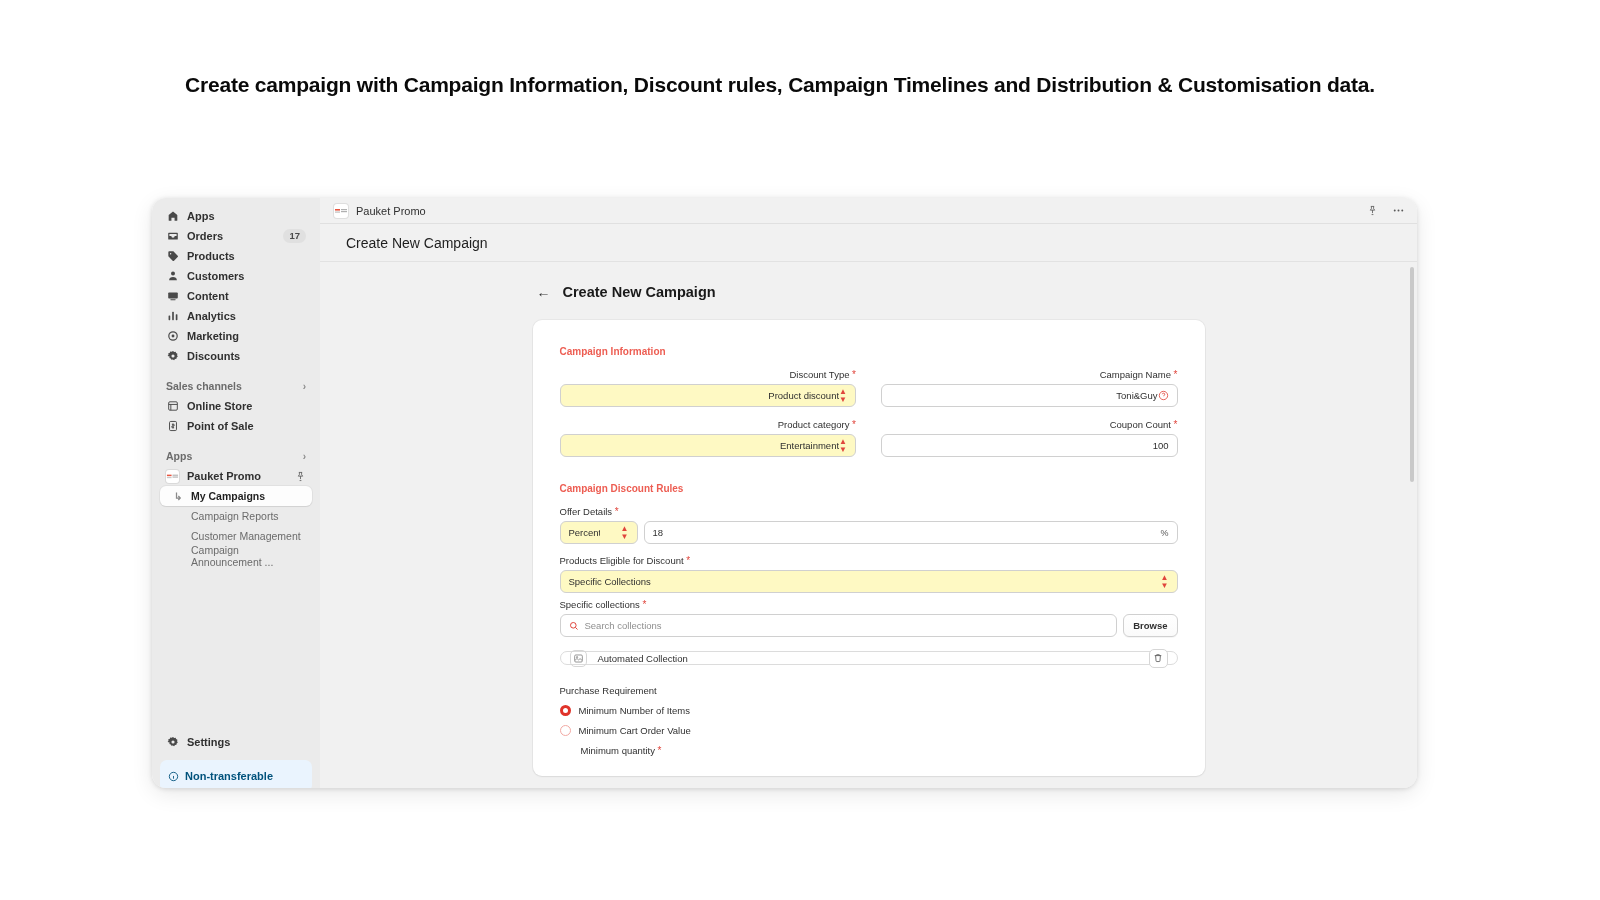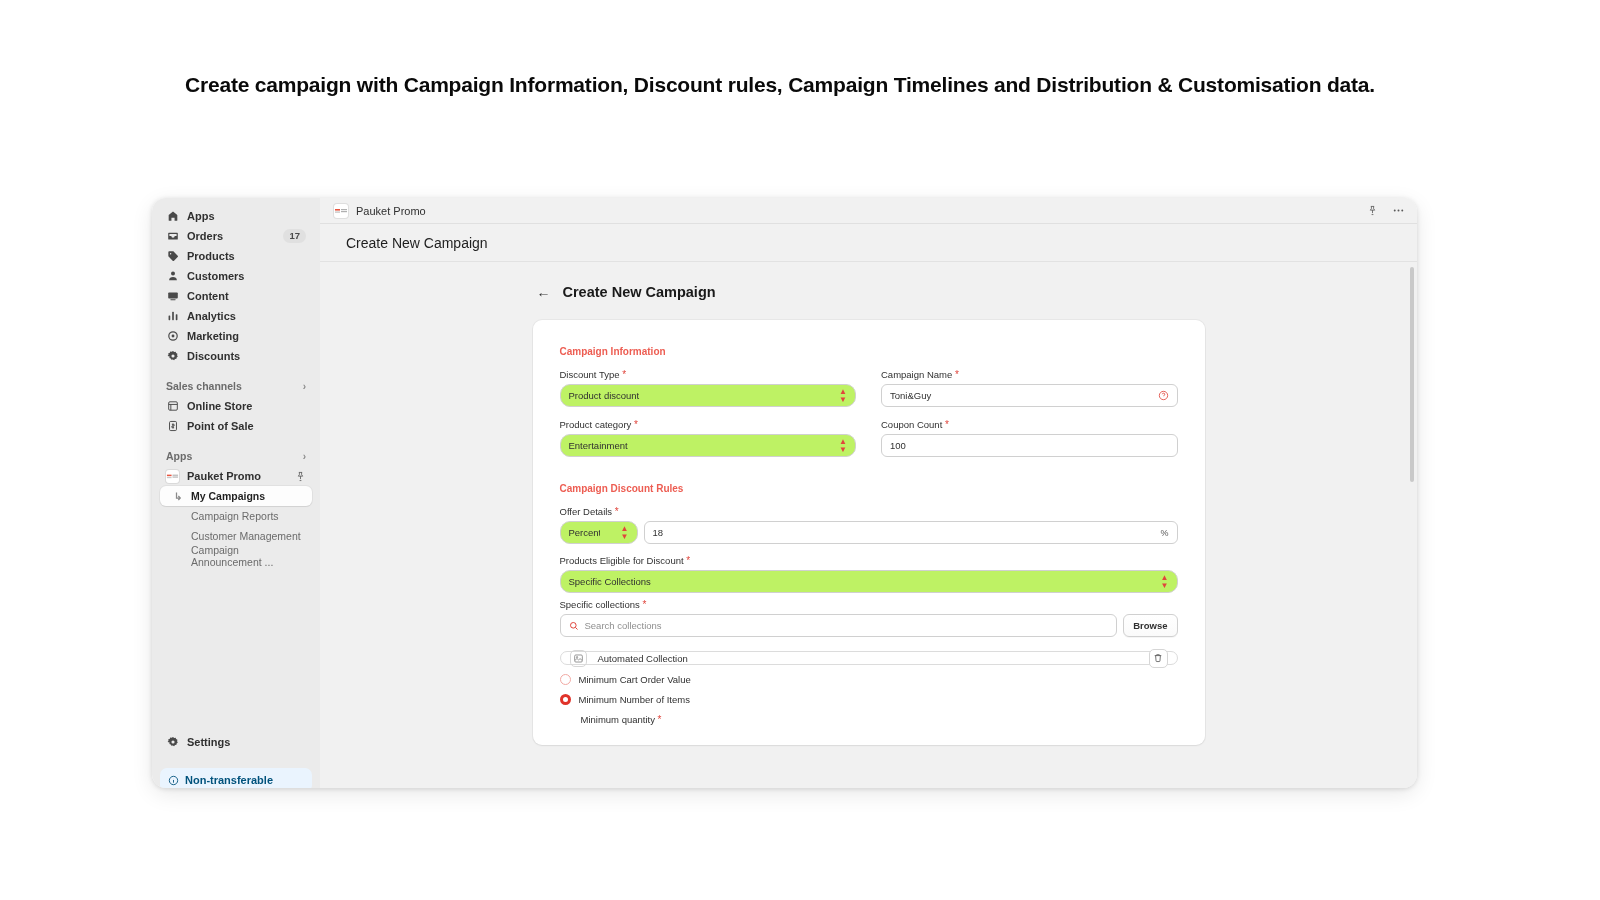--- a/index.html
+++ b/index.html
@@ -115,21 +115,21 @@
     left: 8px; bottom: 36px; right: 8px;
   }
   .bottom-badge {
     position: absolute;
     left: 8px; bottom: -4px; right: 8px;
     background: #eaf4fe;
     color: #00527c;
     border-radius: 7px;
     height: 24px;
     display: flex; align-items: center; gap: 6px;
-    padding: 8px 8px;
+    padding: 16px 8px;
     font-size: 11px;
     font-weight: 700;
   }
 
   
   .main {
     flex: 1;
     background: #f1f1f1;
     display: flex; flex-direction: column;
     position: relative;
@@ -192,42 +192,42 @@
 
   .section-title {
     color: #ed5d52;
     font-size: 10px;
     font-weight: 700;
     margin-bottom: 12px;
   }
   .section-title.mt { margin-top: 26px; }
 
   .row2 { display: flex; gap: 25px; margin-bottom: 12px; }
-  .col { flex: 1; min-width: 0; }
+  .col { flex: 1; min-width: 0; text-align: right; }
 
   .flabel {
     font-size: 9.5px;
     color: #303030;
     margin-bottom: 4px;
     display: block;
   }
   .req { color: #e0453c; font-size: 10px; }
 
   .field {
     height: 23px;
     border: 1px solid #d0d0d0;
     border-radius: 6px;
     background: #ffffff;
     display: flex; align-items: center;
     padding: 0 8px;
     font-size: 9.5px;
     color: #303030;
     position: relative;
   }
-  .field.select { background: #bef264; border-radius: 10px; }
+  .field.select { background: #fef9c3; }
   .field .val { flex: 1; min-width: 0; overflow: hidden; white-space: nowrap; }
   .stepper {
     color: #e0453c;
     font-size: 8px;
     line-height: 8px;
     display: flex; flex-direction: column; align-items: center;
     flex: 0 0 auto;
   }
   .suffix { color: #5a5a5a; font-size: 9px; }
 
@@ -652,29 +652,30 @@
                 </svg>
             </span>
             <span class="coll-name">Automated Collection</span>
             <span class="trash-btn">
               <svg width="10" height="10" viewBox="0 0 20 20" fill="none" stroke="currentColor" stroke-width="1.5">
                   <path d="M3.4 5.2h13.2M7.4 5.2V3.4h5.2v1.8M5.2 5.2l.9 10.6a1.4 1.4 0 0 0 1.4 1.3h5a1.4 1.4 0 0 0 1.4-1.3l.9-10.6"></path>
                 </svg>
             </span>
           </div>
 
-
+          <div class="purchase-label">Purchase Requirement</div>
+
+          <div class="radio-row">
+            <span class="radio checked"></span>
+            <span>Minimum Number of Items</span>
+          </div>
           <div class="radio-row">
             <span class="radio"></span>
             <span>Minimum Cart Order Value</span>
           </div>
-          <div class="radio-row">
-            <span class="radio checked"></span>
-            <span>Minimum Number of Items</span>
-          </div>
 
           <div class="sub-field-label">
             <span>Minimum quantity</span>
             <span class="req">*</span>
           </div>
         </div>
       </div>
     </div>
   </section>
 </div>

